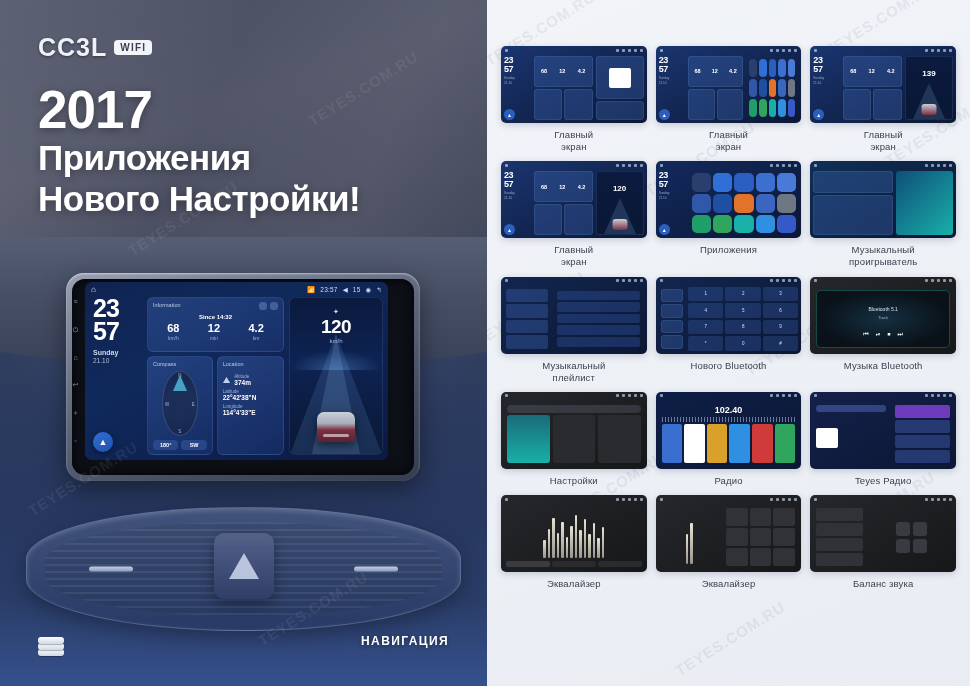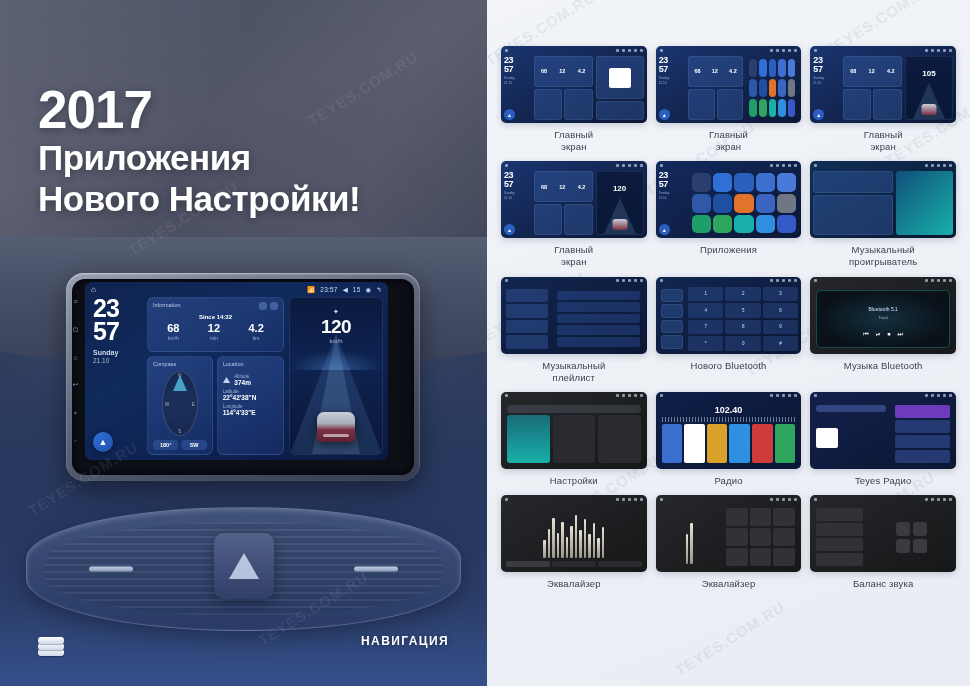--- a/index.html
+++ b/index.html
@@ -259,20 +259,24 @@
 <div class="page">
 
   <div class="hero">
     <div class="hero-sheen"></div>
 
     <div class="wm wm-hero" style="left:120px;top:210px;">TEYES.COM.RU</div>
     <div class="wm wm-hero" style="left:20px;top:470px;">TEYES.COM.RU</div>
     <div class="wm wm-hero" style="left:250px;top:600px;">TEYES.COM.RU</div>
     <div class="wm wm-hero" style="left:300px;top:80px;">TEYES.COM.RU</div>
 
+    <div class="logo">
+      <span class="logo-text">CC3L</span>
+      <span class="wifi-badge">WIFI</span>
+    </div>
 
     <div class="headline">
       <div class="year">2017</div>
       <div class="l1">Приложения</div>
       <div class="l2">Нового Настройки!</div>
     </div>
 
     <div class="dash">
       <div class="dash-bg"></div>
       <div class="dash-hood"></div>
@@ -539,21 +543,21 @@
                     <span>4.2</span>
                   </div>
                 </div>
                 <div style="display:flex;gap:2px;flex:1.2">
                   <div class="tcard"></div>
                   <div class="tcard"></div>
                 </div>
               </div>
               <div class="tcol" style="width:36%">
                 <div class="tcard" style="position:relative;overflow:hidden;background:linear-gradient(180deg,#0b1a3e,#0a1836)">
-                  <div class="tspeed" style="margin-top:12px">105</div>
+                  <div class="tspeed" style="margin-top:12px">139</div>
                   <div style="position:absolute;left:50%;bottom:0;transform:translateX(-50%);width:0;height:0;border-left:16px solid transparent;border-right:16px solid transparent;border-bottom:36px solid rgba(150,205,255,.16)"></div>
                   <div style="position:absolute;left:50%;bottom:4px;transform:translateX(-50%);width:15px;height:11px;border-radius:3px;background:linear-gradient(180deg,#c9ced8,#7b3040)"></div>
                 </div>
               </div>
             </div>
           </div>
           <div class="cap">Главный<br>экран</div>
         </div>
         <div class="cell">
           <div class="thumb" style="background: linear-gradient(150deg, rgb(26, 53, 112), rgb(11, 23, 52));">

